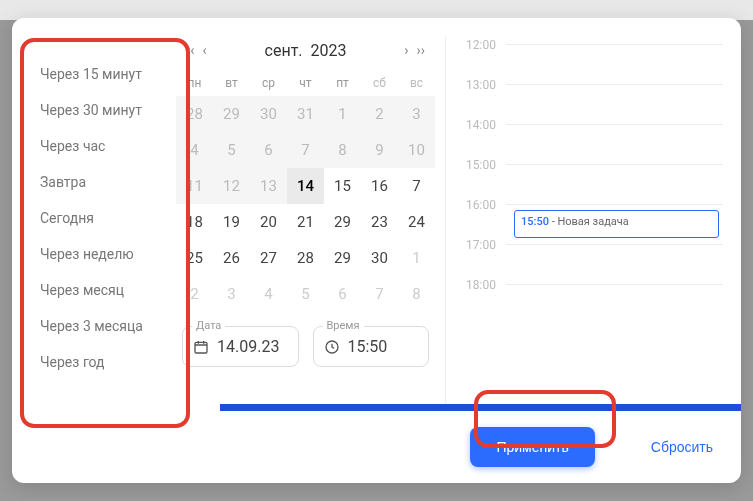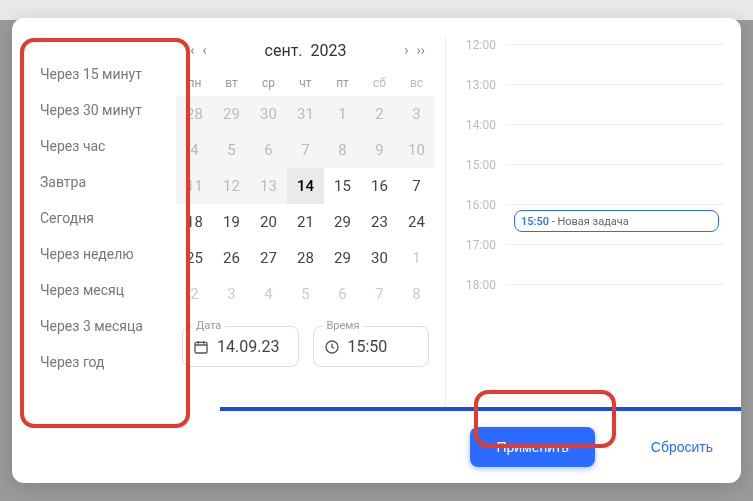--- a/index.html
+++ b/index.html
@@ -152,31 +152,31 @@
   flex: 1;
   border-top: 1px solid #eee;
   margin-top: 8px;
   height: 1px;
 }
 .event {
   position: absolute;
   left: 68px;
   right: 22px;
   border: 1.5px solid #2b6cff;
-  border-radius: 8px;
+  border-radius: 3px;
   background: #fff;
   font-size: 11px;
   padding: 4px 6px;
   color: #666;
   top: 174px;
-  height: 22px;
+  height: 28px;
 }
 .event-time { color: #2b6cff; font-weight: 500; }
 .modal-footer {
-  border-top: 4px solid #1d4ed8;
+  border-top: 7px solid #1d4ed8;
   display: flex;
   justify-content: flex-end;
   align-items: center;
   padding: 16px 28px;
   gap: 28px;
   margin-left: 208px;
 }
 .btn-primary {
   background: #2b6cff;
   color: #fff;

